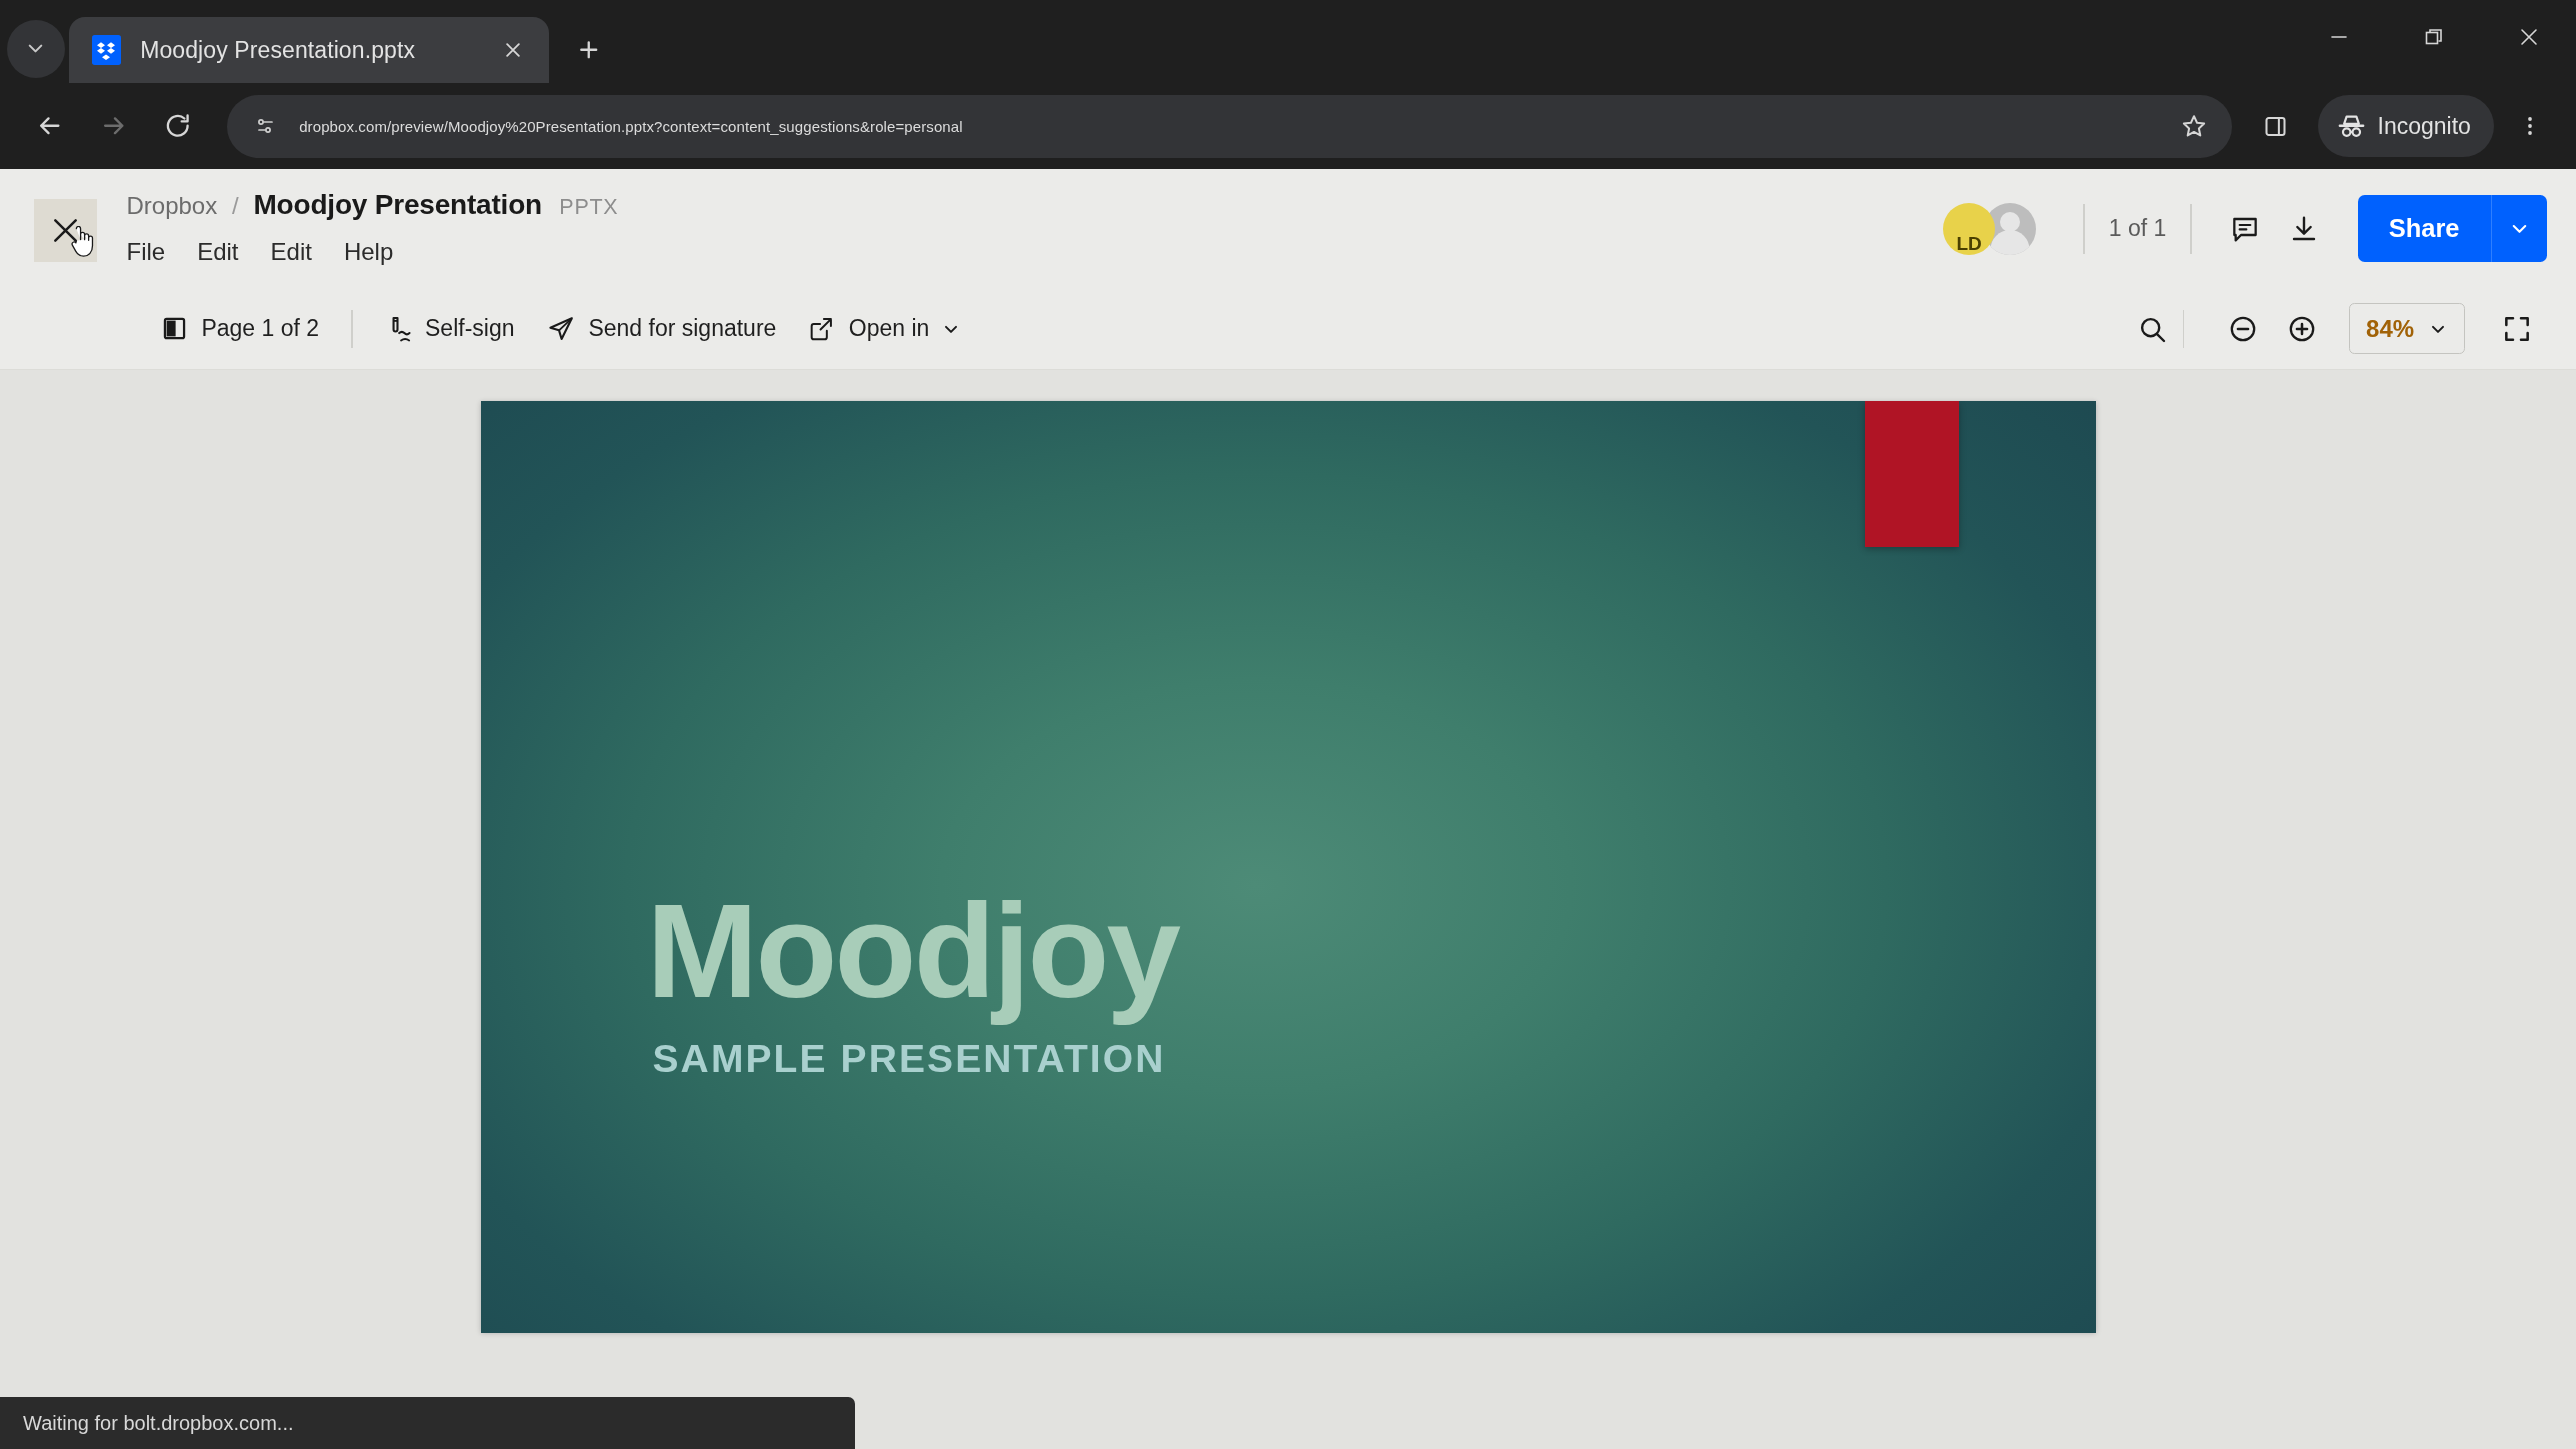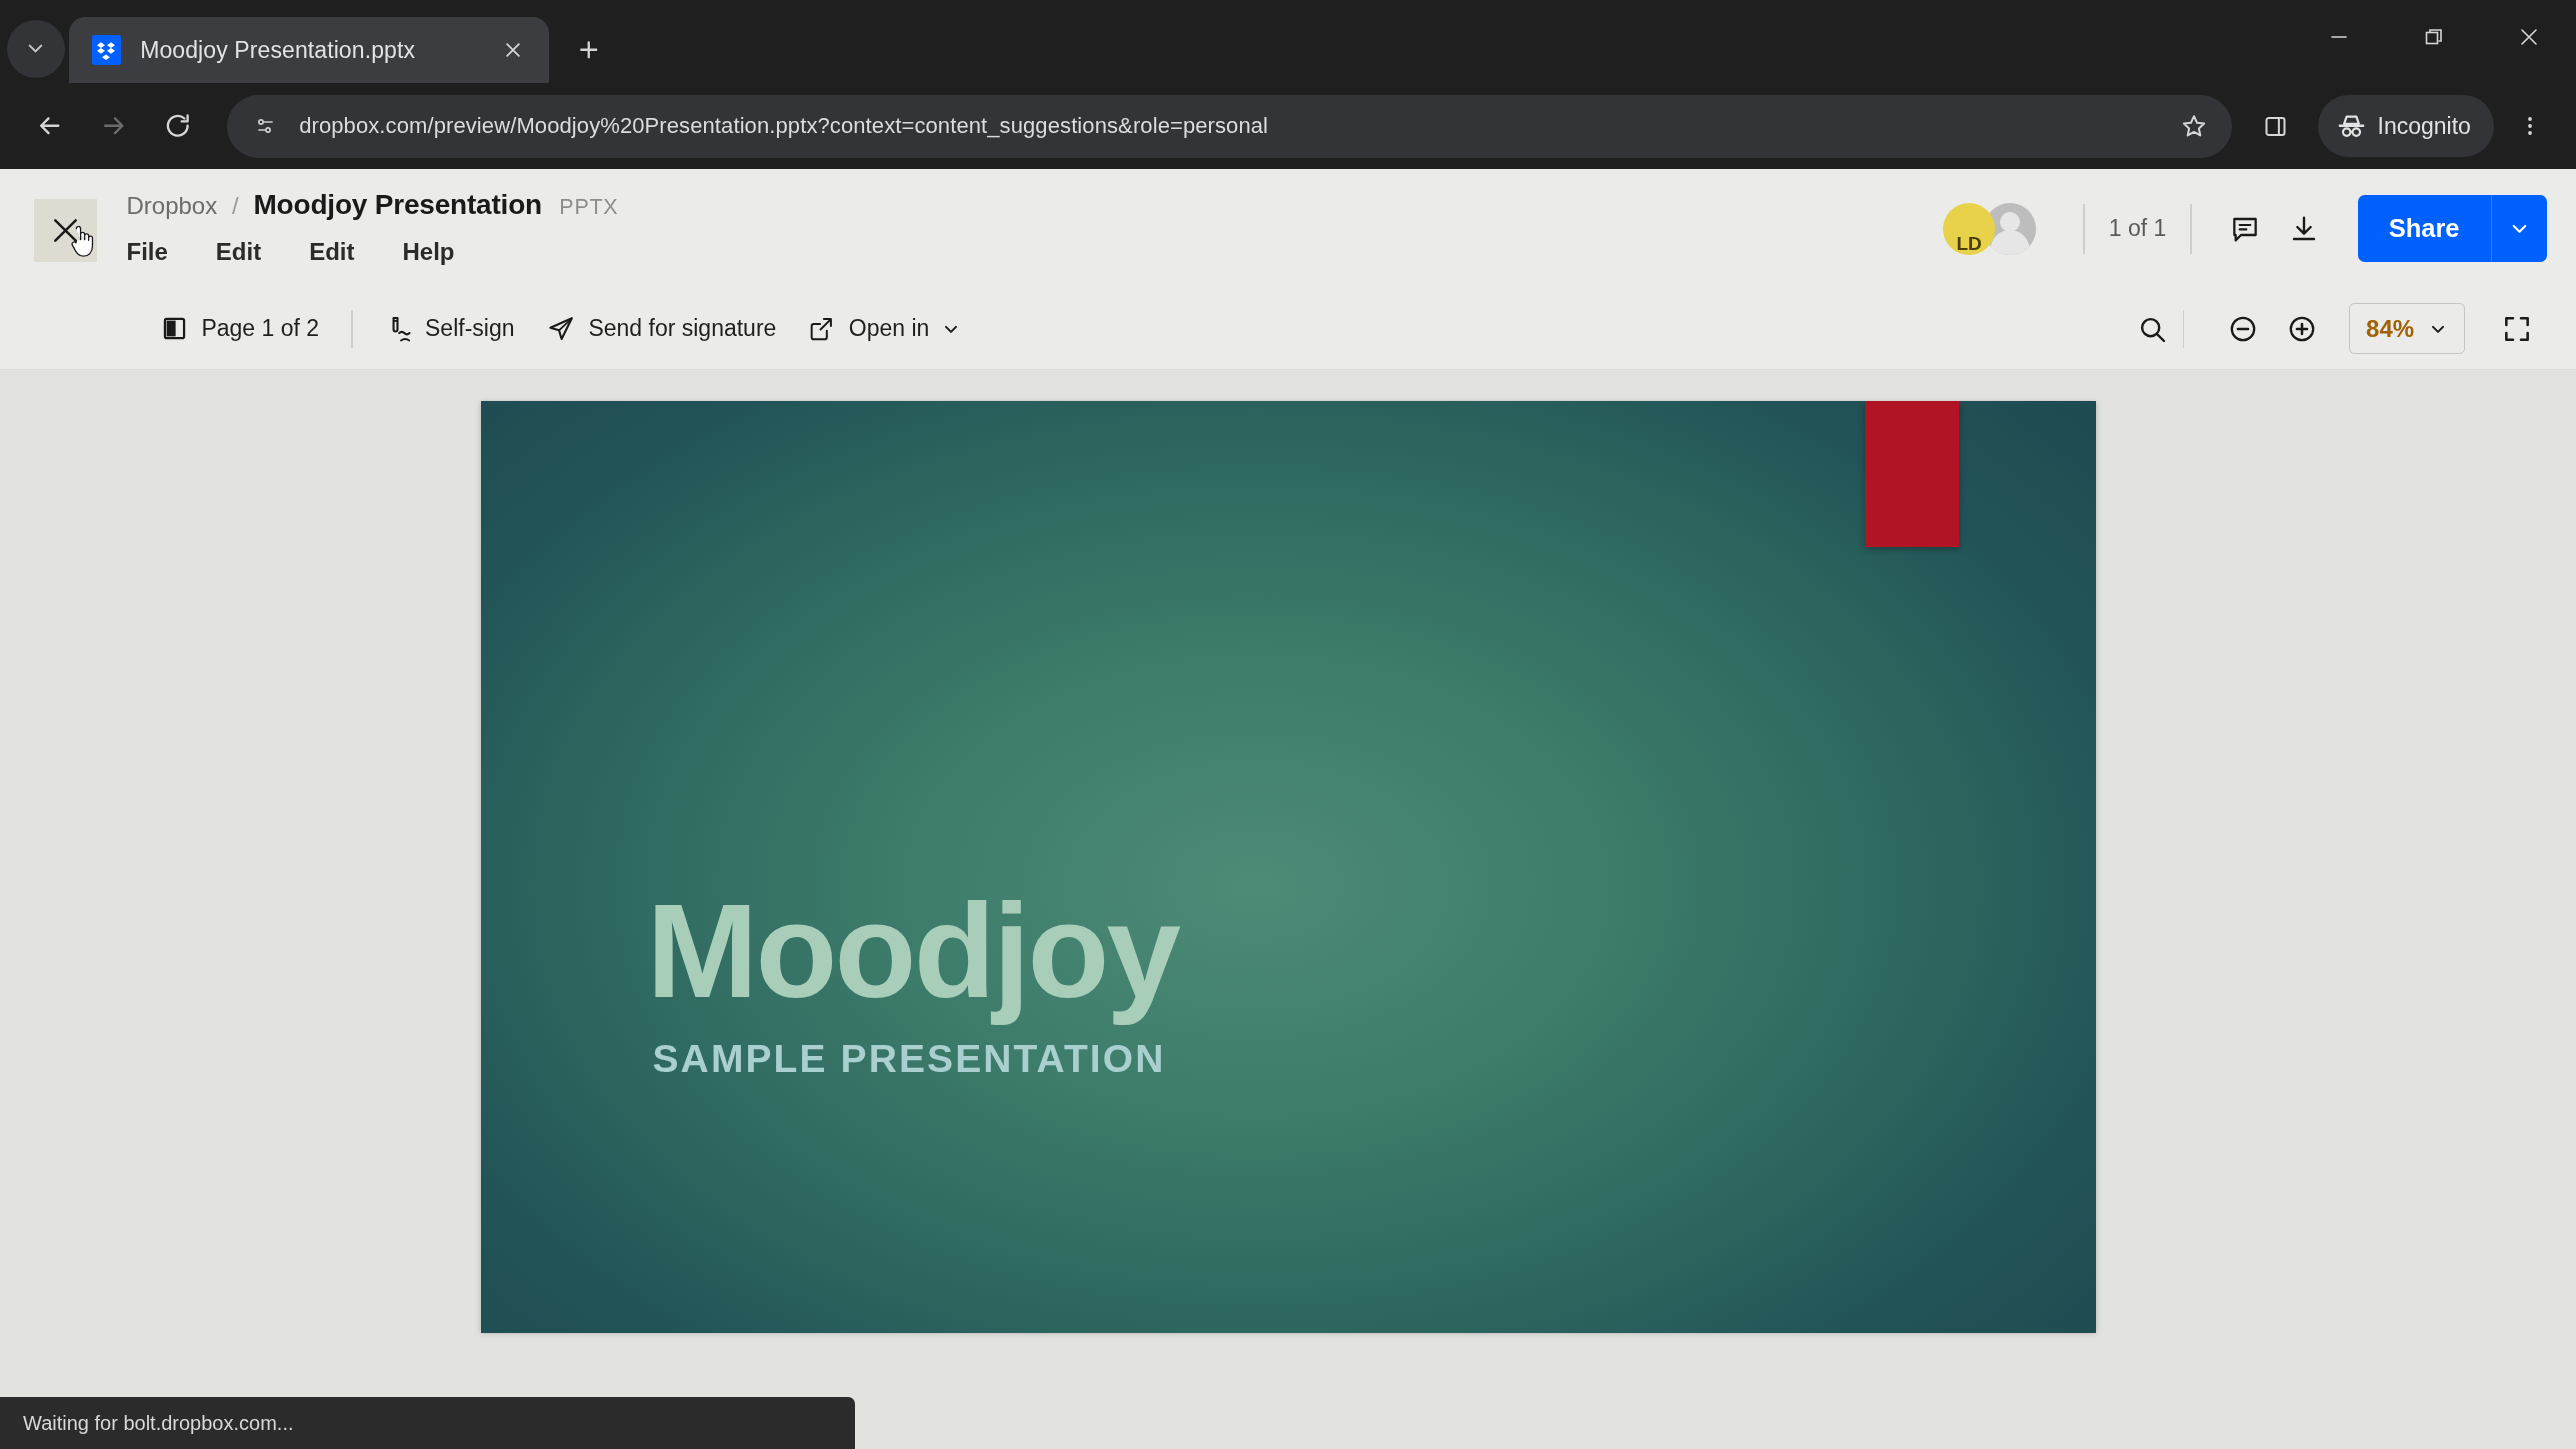--- a/index.html
+++ b/index.html
@@ -71,21 +71,21 @@
     flex: 1 1 auto; height: 63px; background: #333437; border-radius: 32px;
     display: flex; align-items: center; margin: 0 12px 0 17.4px; padding: 0 10.7px 0 16px;
     min-width: 0;
   }
   .omni-lead {
     width: 47px; height: 47px; border-radius: 23.5px; flex: none;
     display: flex; align-items: center; justify-content: center; margin-right: 9.4px;
   }
   .omni-lead svg { width: 24px; height: 24px; }
   .omni-url {
-    color: #dcdcdc; font-size: 22px; white-space: nowrap; overflow: hidden;
+    color: #dcdcdc; font-size: 15px; white-space: nowrap; overflow: hidden;
     flex: 1 1 auto; letter-spacing: 0.1px;
   }
   .omni-star { width: 56px; height: 56px; border-radius: 28px; flex: none; display: flex; align-items: center; justify-content: center; }
   .omni-star svg { width: 28px; height: 28px; }
 
   .sidepanel-btn { width: 62px; height: 62px; flex: none; display: flex; align-items: center; justify-content: center; border-radius: 31px; }
   .sidepanel-btn svg { width: 27px; height: 27px; }
 
   .incognito-pill {
     height: 62px; border-radius: 31px; background: #333437; display: flex; align-items: center;
@@ -112,21 +112,21 @@
   .close-x svg { width: 35px; height: 35px; }
   .cursor-hand { position: absolute; left: 31px; top: 27px; width: 36px; height: 44px; pointer-events: none; }
 
   .titleblock { display: flex; flex-direction: column; justify-content: flex-start; padding-top: 20px; flex: 1 1 auto; min-width: 0; }
   .crumbs { display: flex; align-items: baseline; gap: 0; white-space: nowrap; }
   .crumb-root { color: #6c6c6c; font-size: 24px; }
   .crumb-sep { color: #9a9a9a; font-size: 24px; margin: 0 14.8px; }
   .crumb-name { color: #1a1a1a; font-size: 28px; font-weight: bold; letter-spacing: -0.2px; }
   .crumb-ext { color: #8d8d8d; font-size: 21.5px; margin-left: 17.4px; letter-spacing: 0.7px; }
 
-  .menubar { display: flex; gap: 16px; margin-top: 14.8px; font-weight: bold; }
+  .menubar { display: flex; gap: 0; margin-top: 14.8px; }
   .menuitem { color: #2b2b2b; font-size: 24px; padding: 2.7px 0; margin-right: 32px; }
 
   .hdr-right { display: flex; align-items: center; height: 119px; flex: none; gap: 0; }
   .avatars { display: flex; align-items: center; position: relative; margin-right: 23px; }
   .avatar {
     width: 52px; height: 52px; border-radius: 50%;
     display: flex; align-items: flex-end; justify-content: center;
     font-size: 19px; font-weight: bold; color: #4a3f00; flex: none;
   }
   .avatar.a1 { background: #e8d24a; z-index: 2; }

